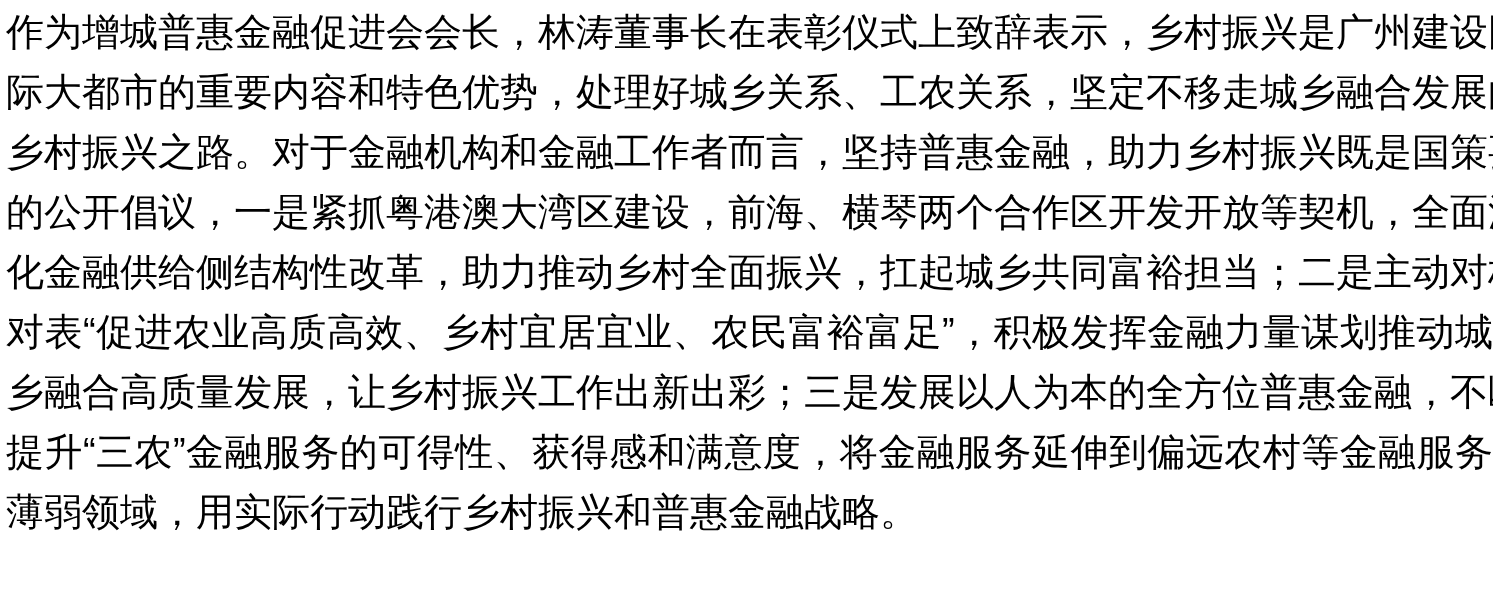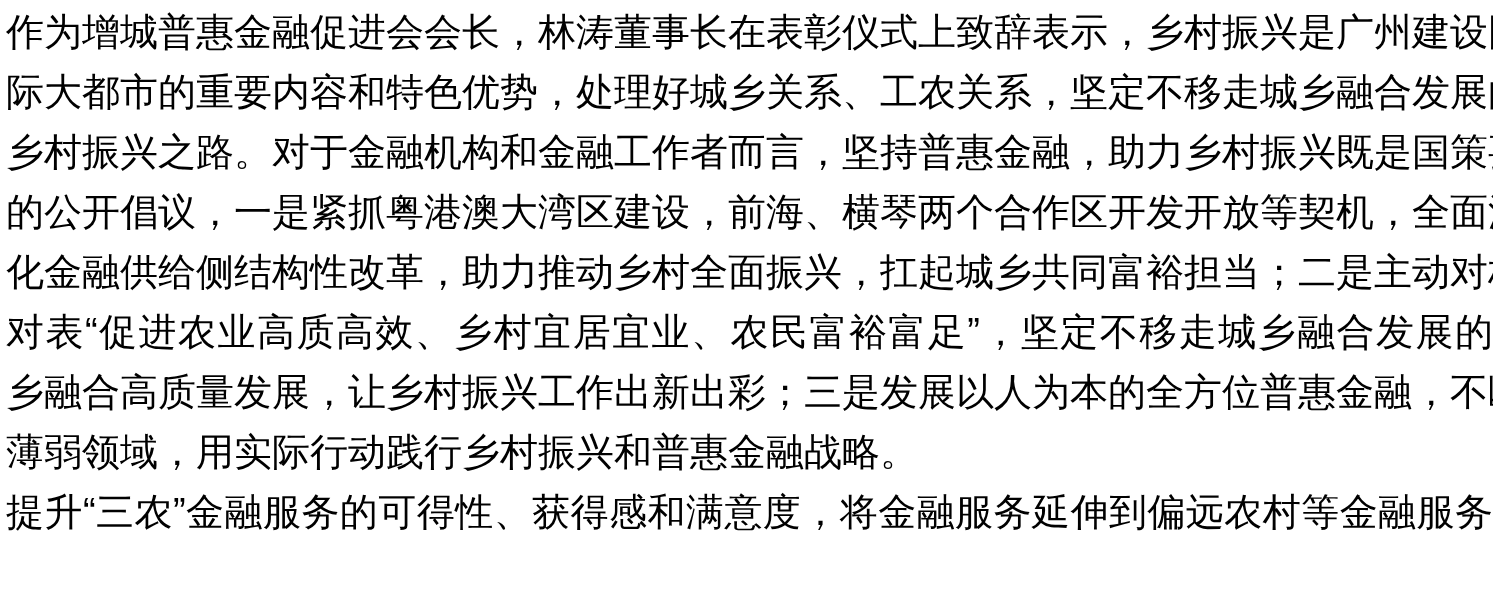--- a/index.html
+++ b/index.html
@@ -39,17 +39,17 @@
 </style>
 </head>
 <body style="background: rgb(255, 255, 255);">
 
 <div class="article">
   <div class="text-line">作为增城普惠金融促进会会长，林涛董事长在表彰仪式上致辞表示，乡村振兴是广州建设国</div>
   <div class="text-line">际大都市的重要内容和特色优势，处理好城乡关系、工农关系，坚定不移走城乡融合发展的</div>
   <div class="text-line">乡村振兴之路。对于金融机构和金融工作者而言，坚持普惠金融，助力乡村振兴既是国策要</div>
   <div class="text-line">的公开倡议，一是紧抓粤港澳大湾区建设，前海、横琴两个合作区开发开放等契机，全面深</div>
   <div class="text-line">化金融供给侧结构性改革，助力推动乡村全面振兴，扛起城乡共同富裕担当；二是主动对标</div>
-  <div class="text-line">对表“促进农业高质高效、乡村宜居宜业、农民富裕富足”，坚定不移走城乡融合发展的</div>
+  <div class="text-line">对表“促进农业高质高效、乡村宜居宜业、农民富裕富足”，积极发挥金融力量谋划推动城</div>
   <div class="text-line">乡融合高质量发展，让乡村振兴工作出新出彩；三是发展以人为本的全方位普惠金融，不断</div>
+  <div class="text-line">提升“三农”金融服务的可得性、获得感和满意度，将金融服务延伸到偏远农村等金融服务</div>
   <div class="text-line last">薄弱领域，用实际行动践行乡村振兴和普惠金融战略。</div>
-  <div class="text-line">提升“三农”金融服务的可得性、获得感和满意度，将金融服务延伸到偏远农村等金融服务</div>
 </div>
 
 </body></html>

